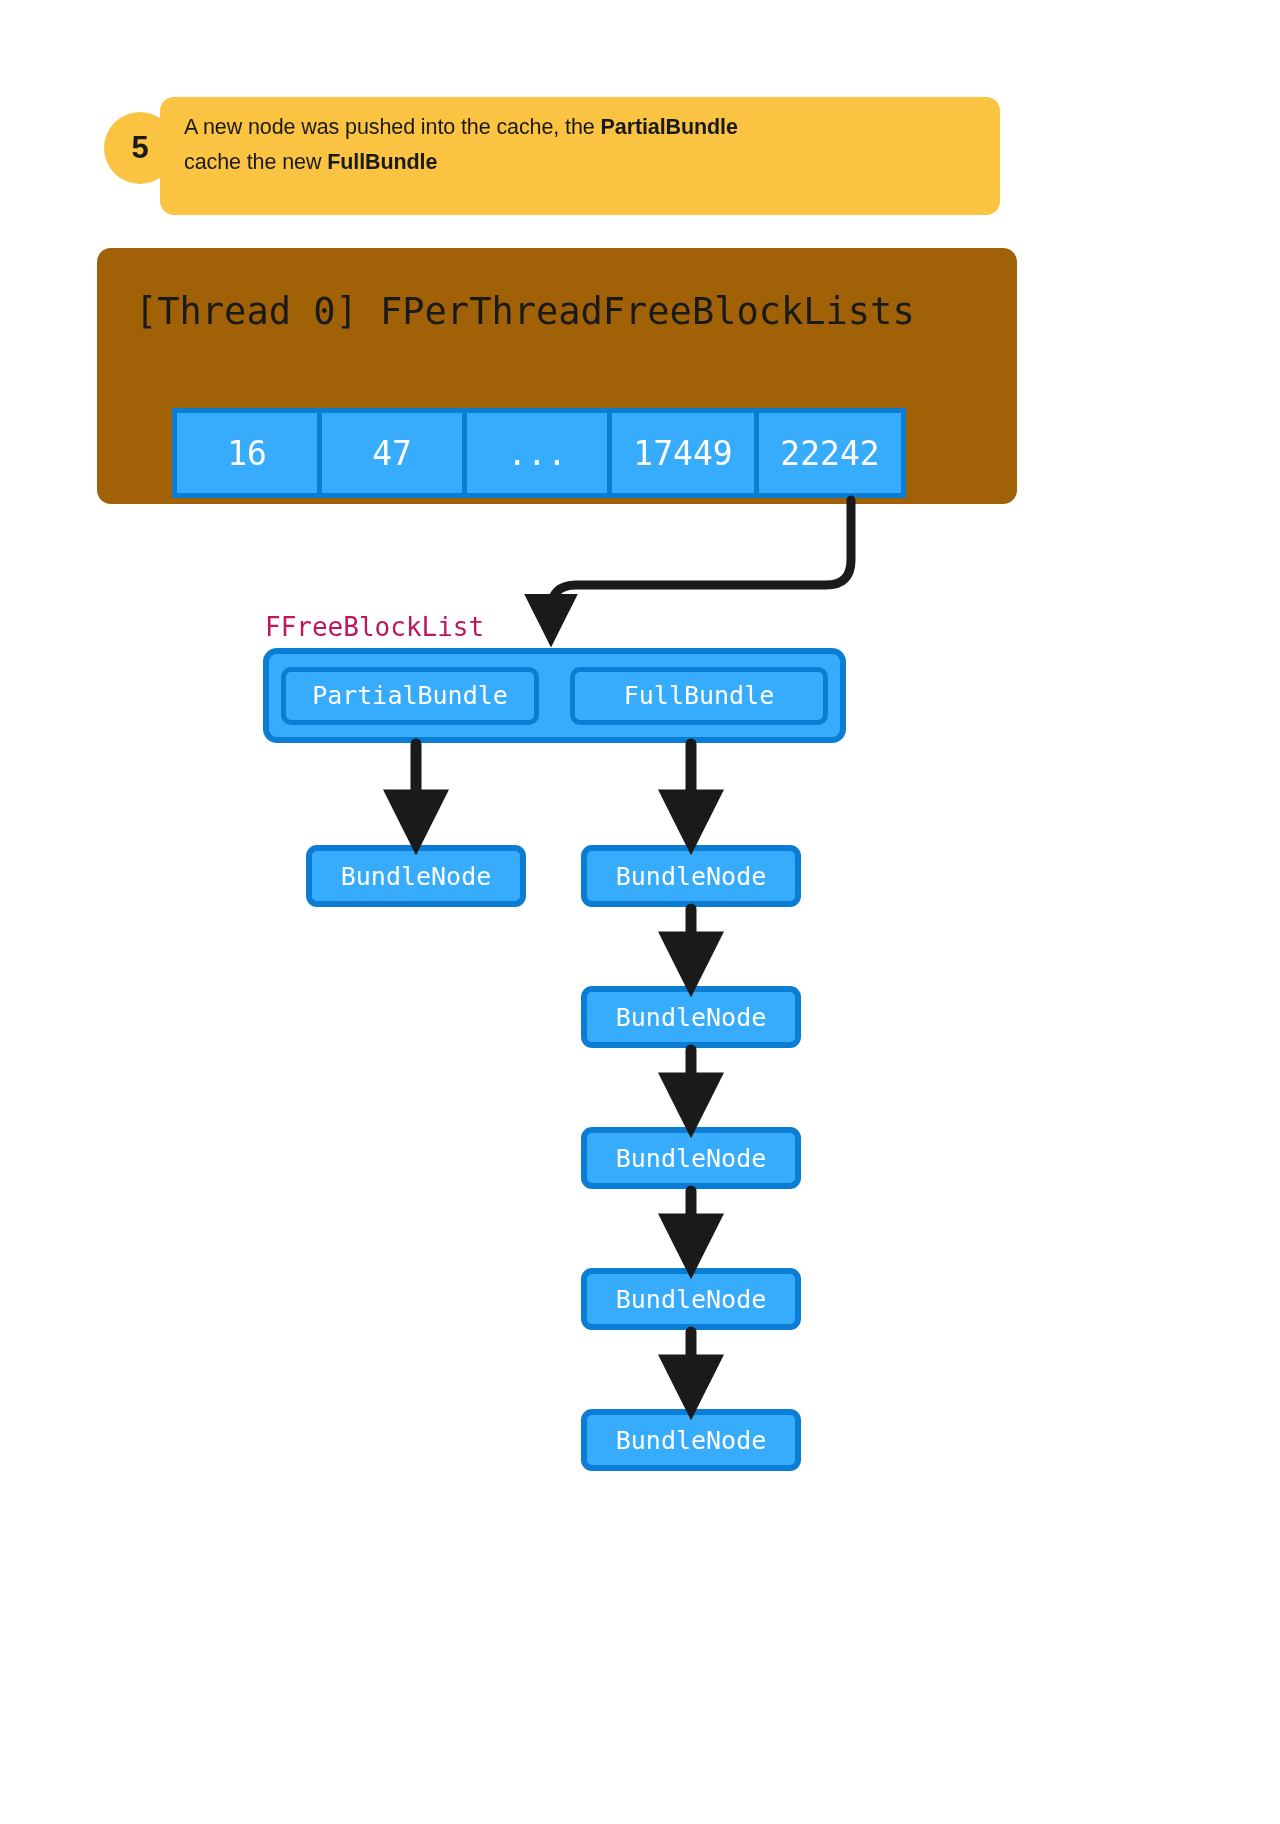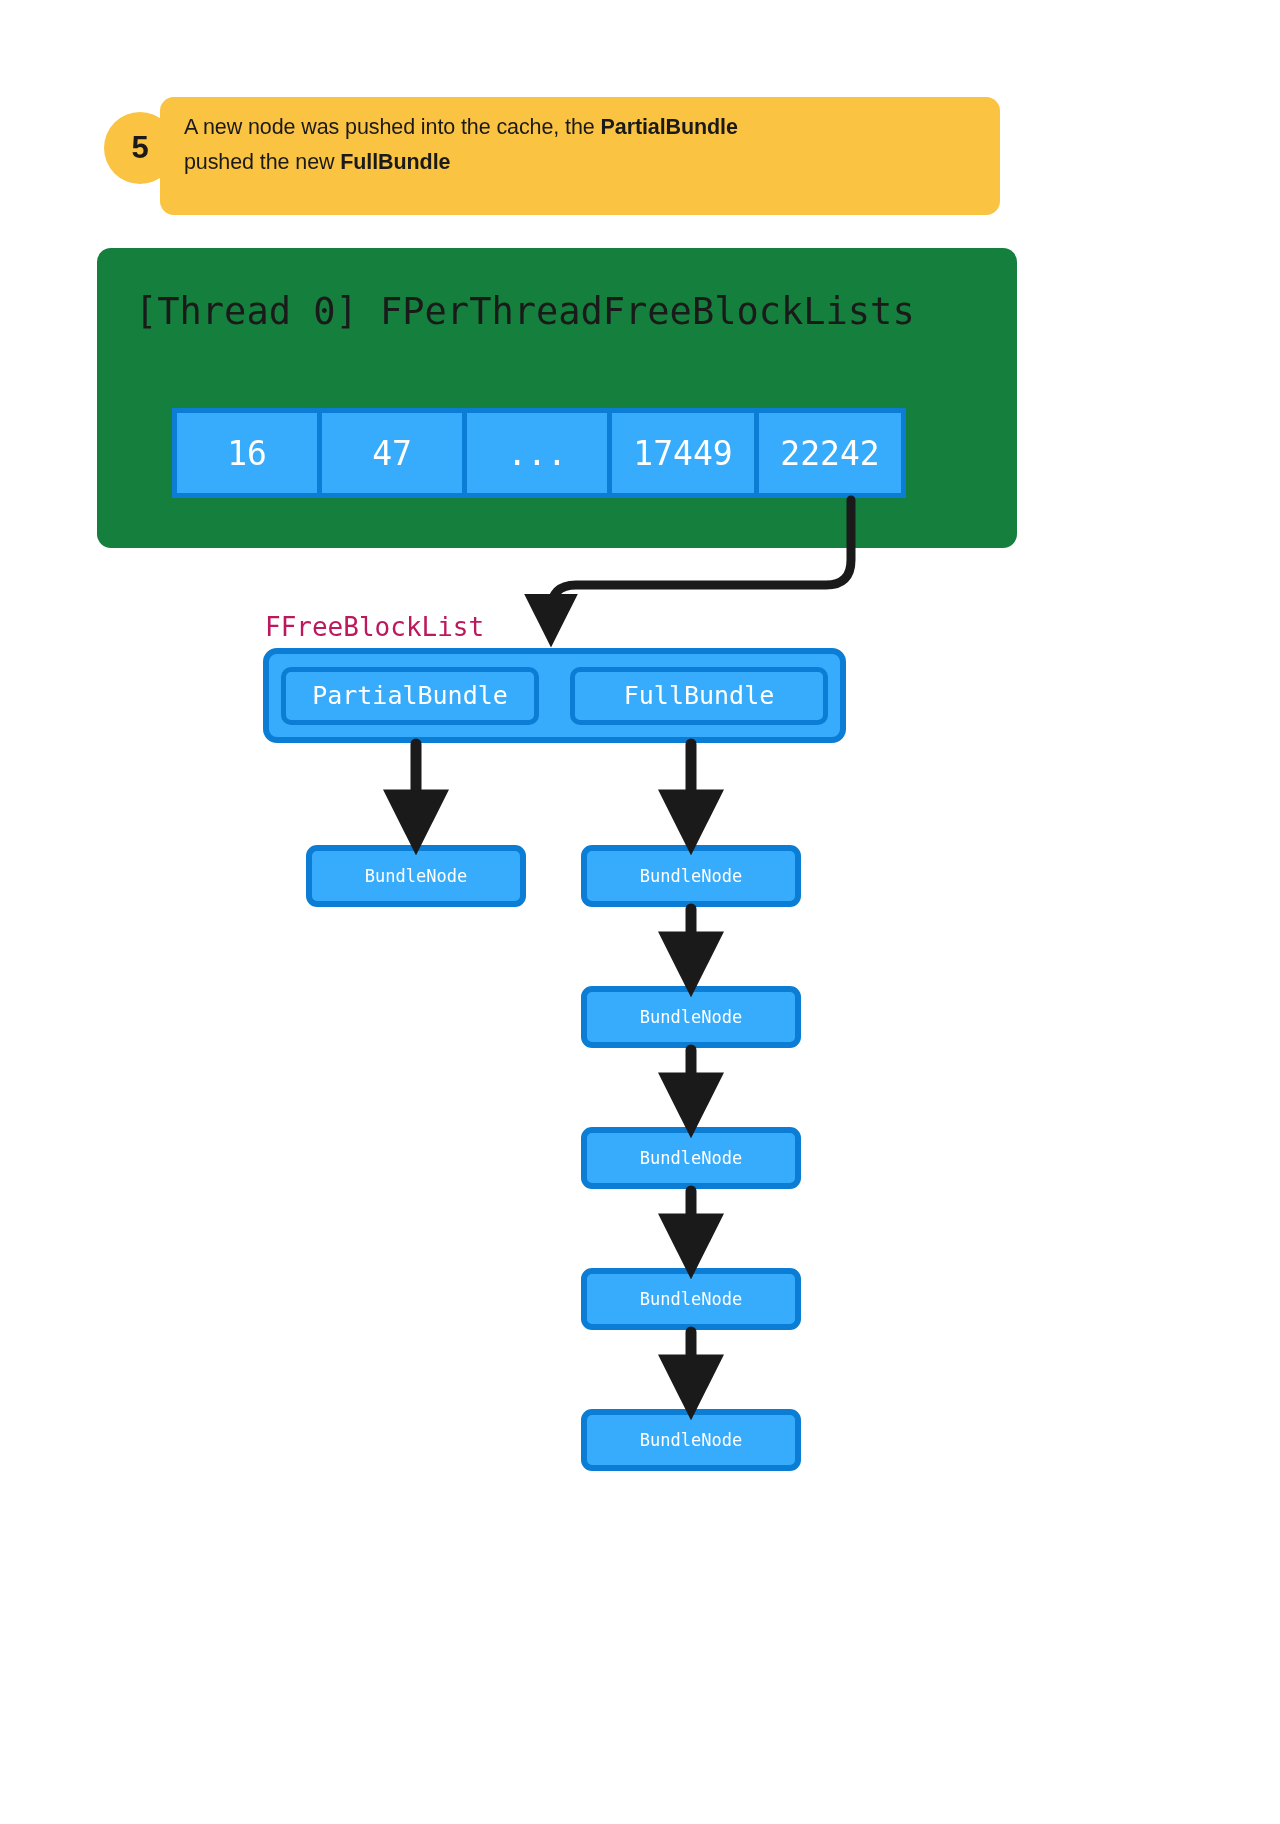--- a/index.html
+++ b/index.html
@@ -58,22 +58,22 @@
     letter-spacing: -0.1px;
   }
   .banner-text b { font-weight: bold; }
 
   
   .panel {
     position: absolute;
     left: 97px;
     top: 248px;
     width: 920px;
-    height: 300px;
-    background: #15803d;
+    height: 256px;
+    background: #a16207;
     border-radius: 14px;
   }
   .panel-title {
     position: absolute;
     left: 38px;
     top: 42px;
     font-family: "DejaVu Sans Mono", "Liberation Mono", monospace;
     font-size: 37px;
     color: #1a1a1a;
     white-space: nowrap;
@@ -161,32 +161,32 @@
     height: 62px;
     background: #38ACFC;
     border: 6px solid #0B7DD4;
     border-radius: 11px;
     box-sizing: border-box;
     display: flex;
     align-items: center;
     justify-content: center;
     color: #ffffff;
     font-family: "DejaVu Sans Mono", "Liberation Mono", monospace;
-    font-size: 17px;
+    font-size: 25px;
   }
 </style>
 </head>
 <body>
 
 <div class="stage">
 
   <div class="banner">
     <div class="banner-text">
       <span>A new node was pushed into the cache, the </span><b>PartialBundle</b><br>
-      <span>pushed the new </span><b>FullBundle</b>
+      <span>cache the new </span><b>FullBundle</b>
     </div>
   </div>
   <div class="banner-badge">5</div>
 
   <div class="panel">
     <div class="panel-title">[Thread 0] FPerThreadFreeBlockLists</div>
 
     <div class="cells">
       <div class="cell w-narrow">16</div>
       <div class="cell w-narrow">47</div>

